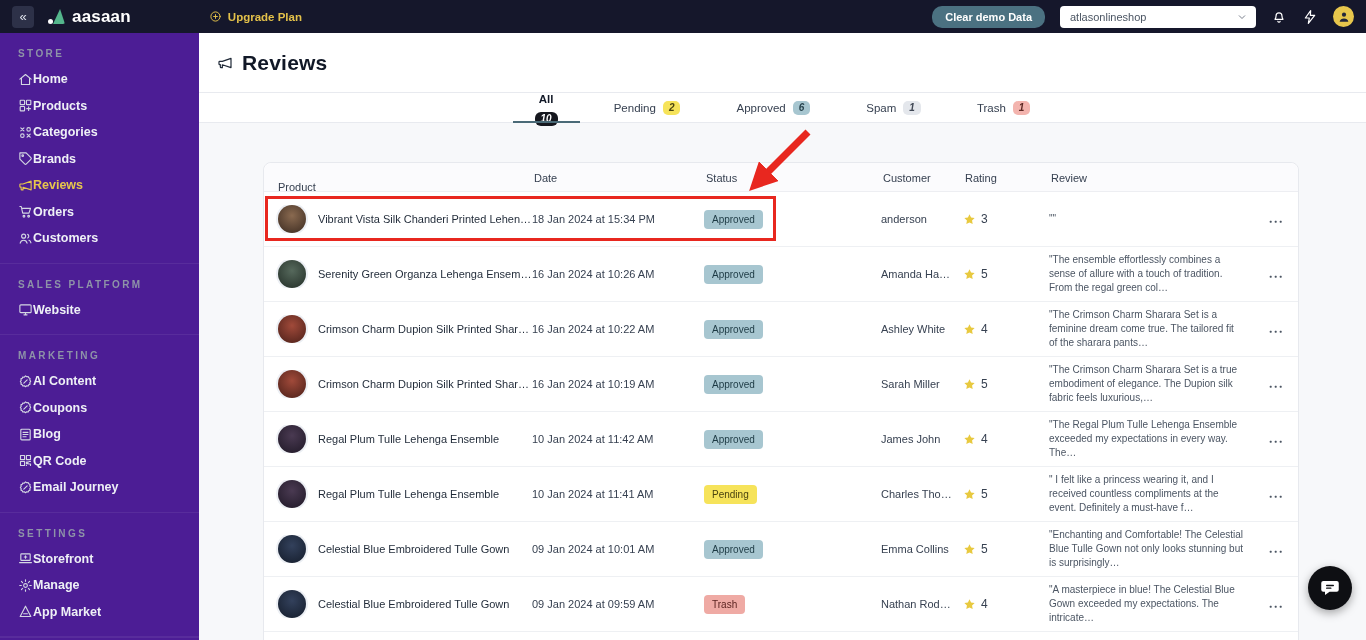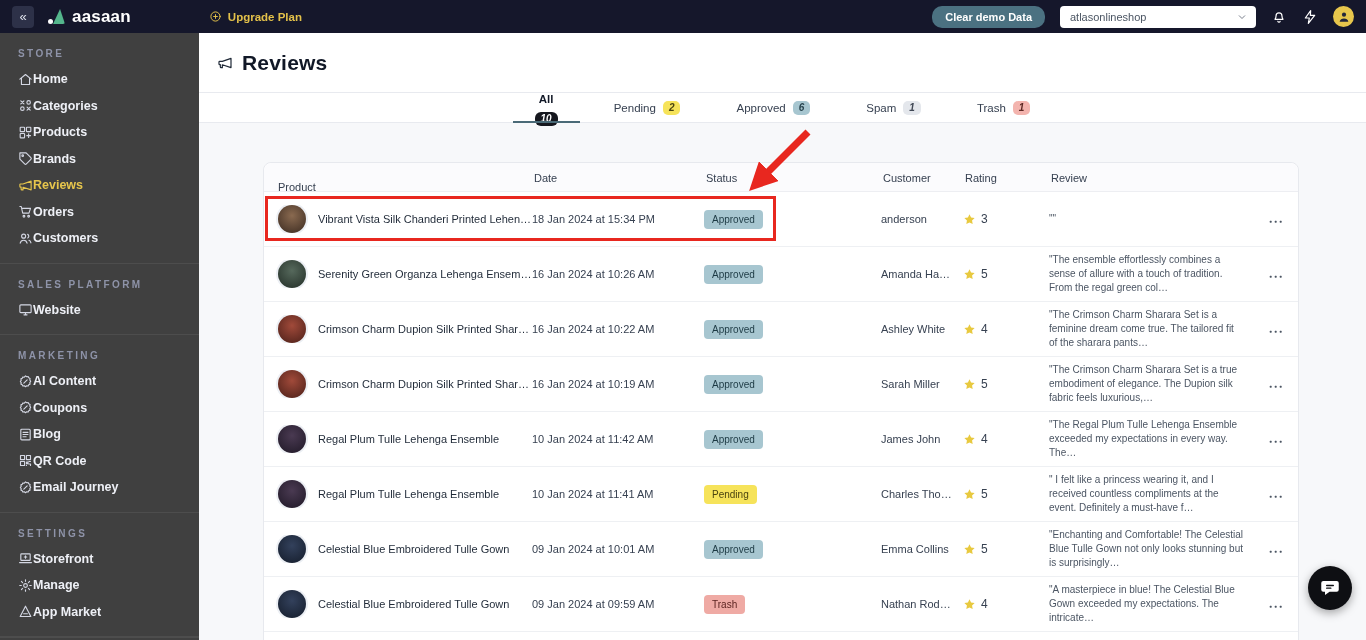--- a/index.html
+++ b/index.html
@@ -27,21 +27,21 @@
           height:22px;padding:0 13px;cursor:pointer;font-family:inherit;}
   .store-select{background:#fff;border-radius:4px;height:22px;width:178px;display:flex;align-items:center;
           justify-content:space-between;padding:0 8px 0 10px;font-size:11px;color:#4b5563;cursor:pointer;}
   .store-select .ico{width:12px;height:12px;color:#6b7280;}
   .topicon{width:16px;height:16px;color:#fff;cursor:pointer;}
   .avatar-btn{width:21px;height:21px;border-radius:50%;background:#e7c64c;display:flex;align-items:center;
           justify-content:center;cursor:pointer;border:none;padding:0;}
   .avatar-btn .ico{width:14px;height:14px;color:#23263a;}
 
   
-  .sidebar{position:absolute;left:0;top:33px;bottom:0;width:199px;background:#404040;display:flex;
+  .sidebar{position:absolute;left:0;top:33px;bottom:0;width:199px;background:#4c1d95;display:flex;
           flex-direction:column;z-index:5;}
   .side-section{padding:9px 0 11px;border-bottom:1px solid rgba(255,255,255,.07);}
   .sec-heading{padding:0 18px;margin:6px 0 7px;font-size:10px;letter-spacing:2.4px;color:#8e93a8;font-weight:600;}
   .side-item{display:flex;align-items:center;height:26.5px;padding:0 18px;font-size:12.5px;
           font-weight:700;color:#eef0f6;cursor:pointer;white-space:nowrap;}
   .side-item .ico{color:#d4d7e3;}
   .side-item.active{color:#e7c64c;}
   .side-item.active .ico{color:#e7c64c;}
   .sidebar-footer{margin-top:auto;padding:12px 0 13px;border-top:1px solid rgba(255,255,255,.07);}
 
@@ -159,38 +159,38 @@
             <span class="ico">
               <svg xmlns="http://www.w3.org/2000/svg" viewBox="0 0 24 24" fill="none" stroke="currentColor" stroke-width="1.8" stroke-linecap="round" stroke-linejoin="round">
                 <path d="M3 11.5 12 4l9 7.5M5.5 9.8V20h13V9.8"></path>
               </svg>
             </span>
             <span>Home</span>
           </div>
           <div class="side-item">
             <span class="ico">
               <svg xmlns="http://www.w3.org/2000/svg" viewBox="0 0 24 24" fill="none" stroke="currentColor" stroke-width="1.8" stroke-linecap="round" stroke-linejoin="round">
+                <rect x="3.5" y="3.5" width="7" height="7" rx="1"></rect>
+                <rect x="13.5" y="3.5" width="7" height="7" rx="1"></rect>
+                <rect x="3.5" y="13.5" width="7" height="7" rx="1"></rect>
+                <path d="M17 14v6M14 17h6"></path>
+              </svg>
+            </span>
+            <span>Products</span>
+          </div>
+          <div class="side-item">
+            <span class="ico">
+              <svg xmlns="http://www.w3.org/2000/svg" viewBox="0 0 24 24" fill="none" stroke="currentColor" stroke-width="1.8" stroke-linecap="round" stroke-linejoin="round">
                 <path d="M4.5 4.5l5 5M9.5 4.5l-5 5"></path>
                 <circle cx="17" cy="7" r="2.8"></circle>
                 <circle cx="7" cy="17" r="2.8"></circle>
                 <path d="M14.5 14.5l5 5M19.5 14.5l-5 5"></path>
               </svg>
             </span>
             <span>Categories</span>
-          </div>
-          <div class="side-item">
-            <span class="ico">
-              <svg xmlns="http://www.w3.org/2000/svg" viewBox="0 0 24 24" fill="none" stroke="currentColor" stroke-width="1.8" stroke-linecap="round" stroke-linejoin="round">
-                <rect x="3.5" y="3.5" width="7" height="7" rx="1"></rect>
-                <rect x="13.5" y="3.5" width="7" height="7" rx="1"></rect>
-                <rect x="3.5" y="13.5" width="7" height="7" rx="1"></rect>
-                <path d="M17 14v6M14 17h6"></path>
-              </svg>
-            </span>
-            <span>Products</span>
           </div>
           <div class="side-item">
             <span class="ico">
               <svg xmlns="http://www.w3.org/2000/svg" viewBox="0 0 24 24" fill="none" stroke="currentColor" stroke-width="1.8" stroke-linecap="round" stroke-linejoin="round">
                 <path d="M20.6 13.4 13.4 20.6a2 2 0 0 1-2.8 0L3 13V3h10l7.6 7.6a2 2 0 0 1 0 2.8z"></path>
                 <circle cx="7.5" cy="7.5" r="1.3"></circle>
               </svg>
             </span>
             <span>Brands</span>
           </div>

